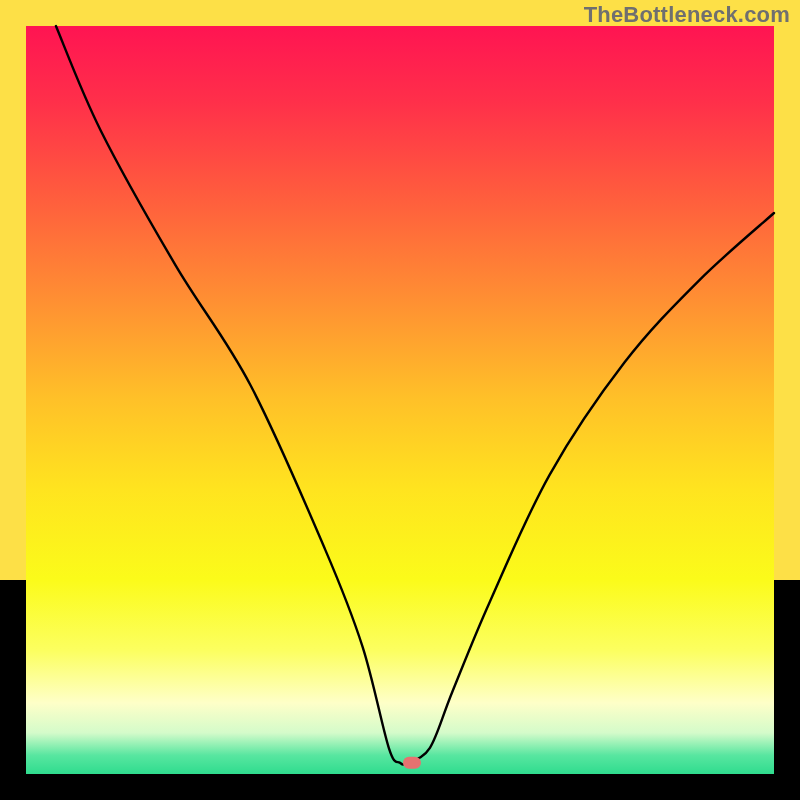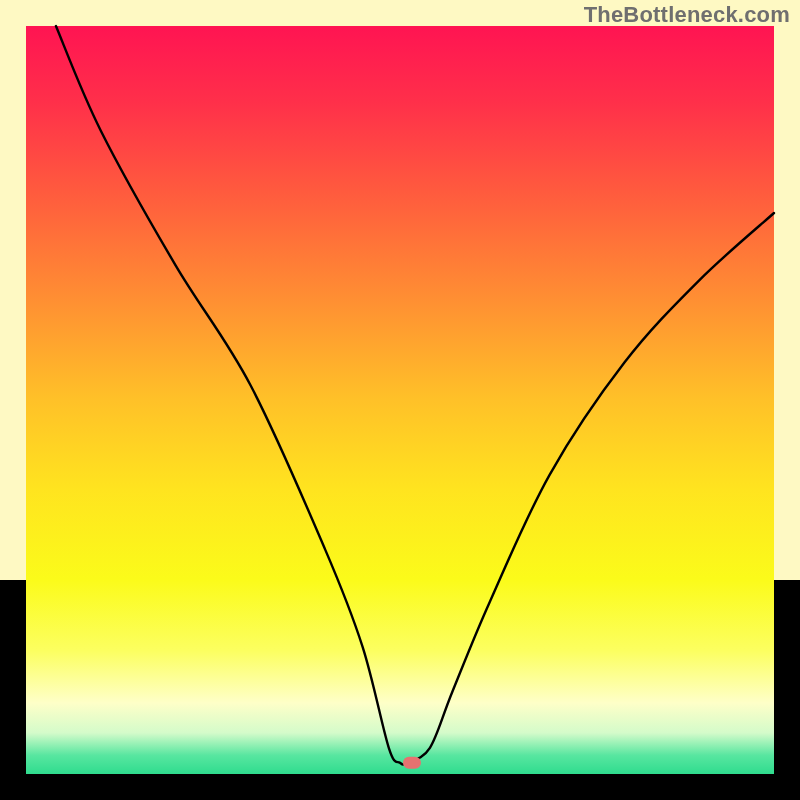--- a/index.html
+++ b/index.html
@@ -9,21 +9,21 @@
     height: 800px;
     background: #000;
     overflow: hidden;
     font-family: Arial, Helvetica, sans-serif;
   }
   .frame {
     position: absolute;
     top: 0; left: 0;
     width: 800px;
     height: 580px;
-    background: #fef9c3;
+    background: #fde047;
   }
   .watermark {
     position: absolute;
     top: 2px;
     right: 10px;
     color: #6f6f6f;
     font-size: 22px;
     font-weight: 600;
     letter-spacing: 0.2px;
     z-index: 20;

